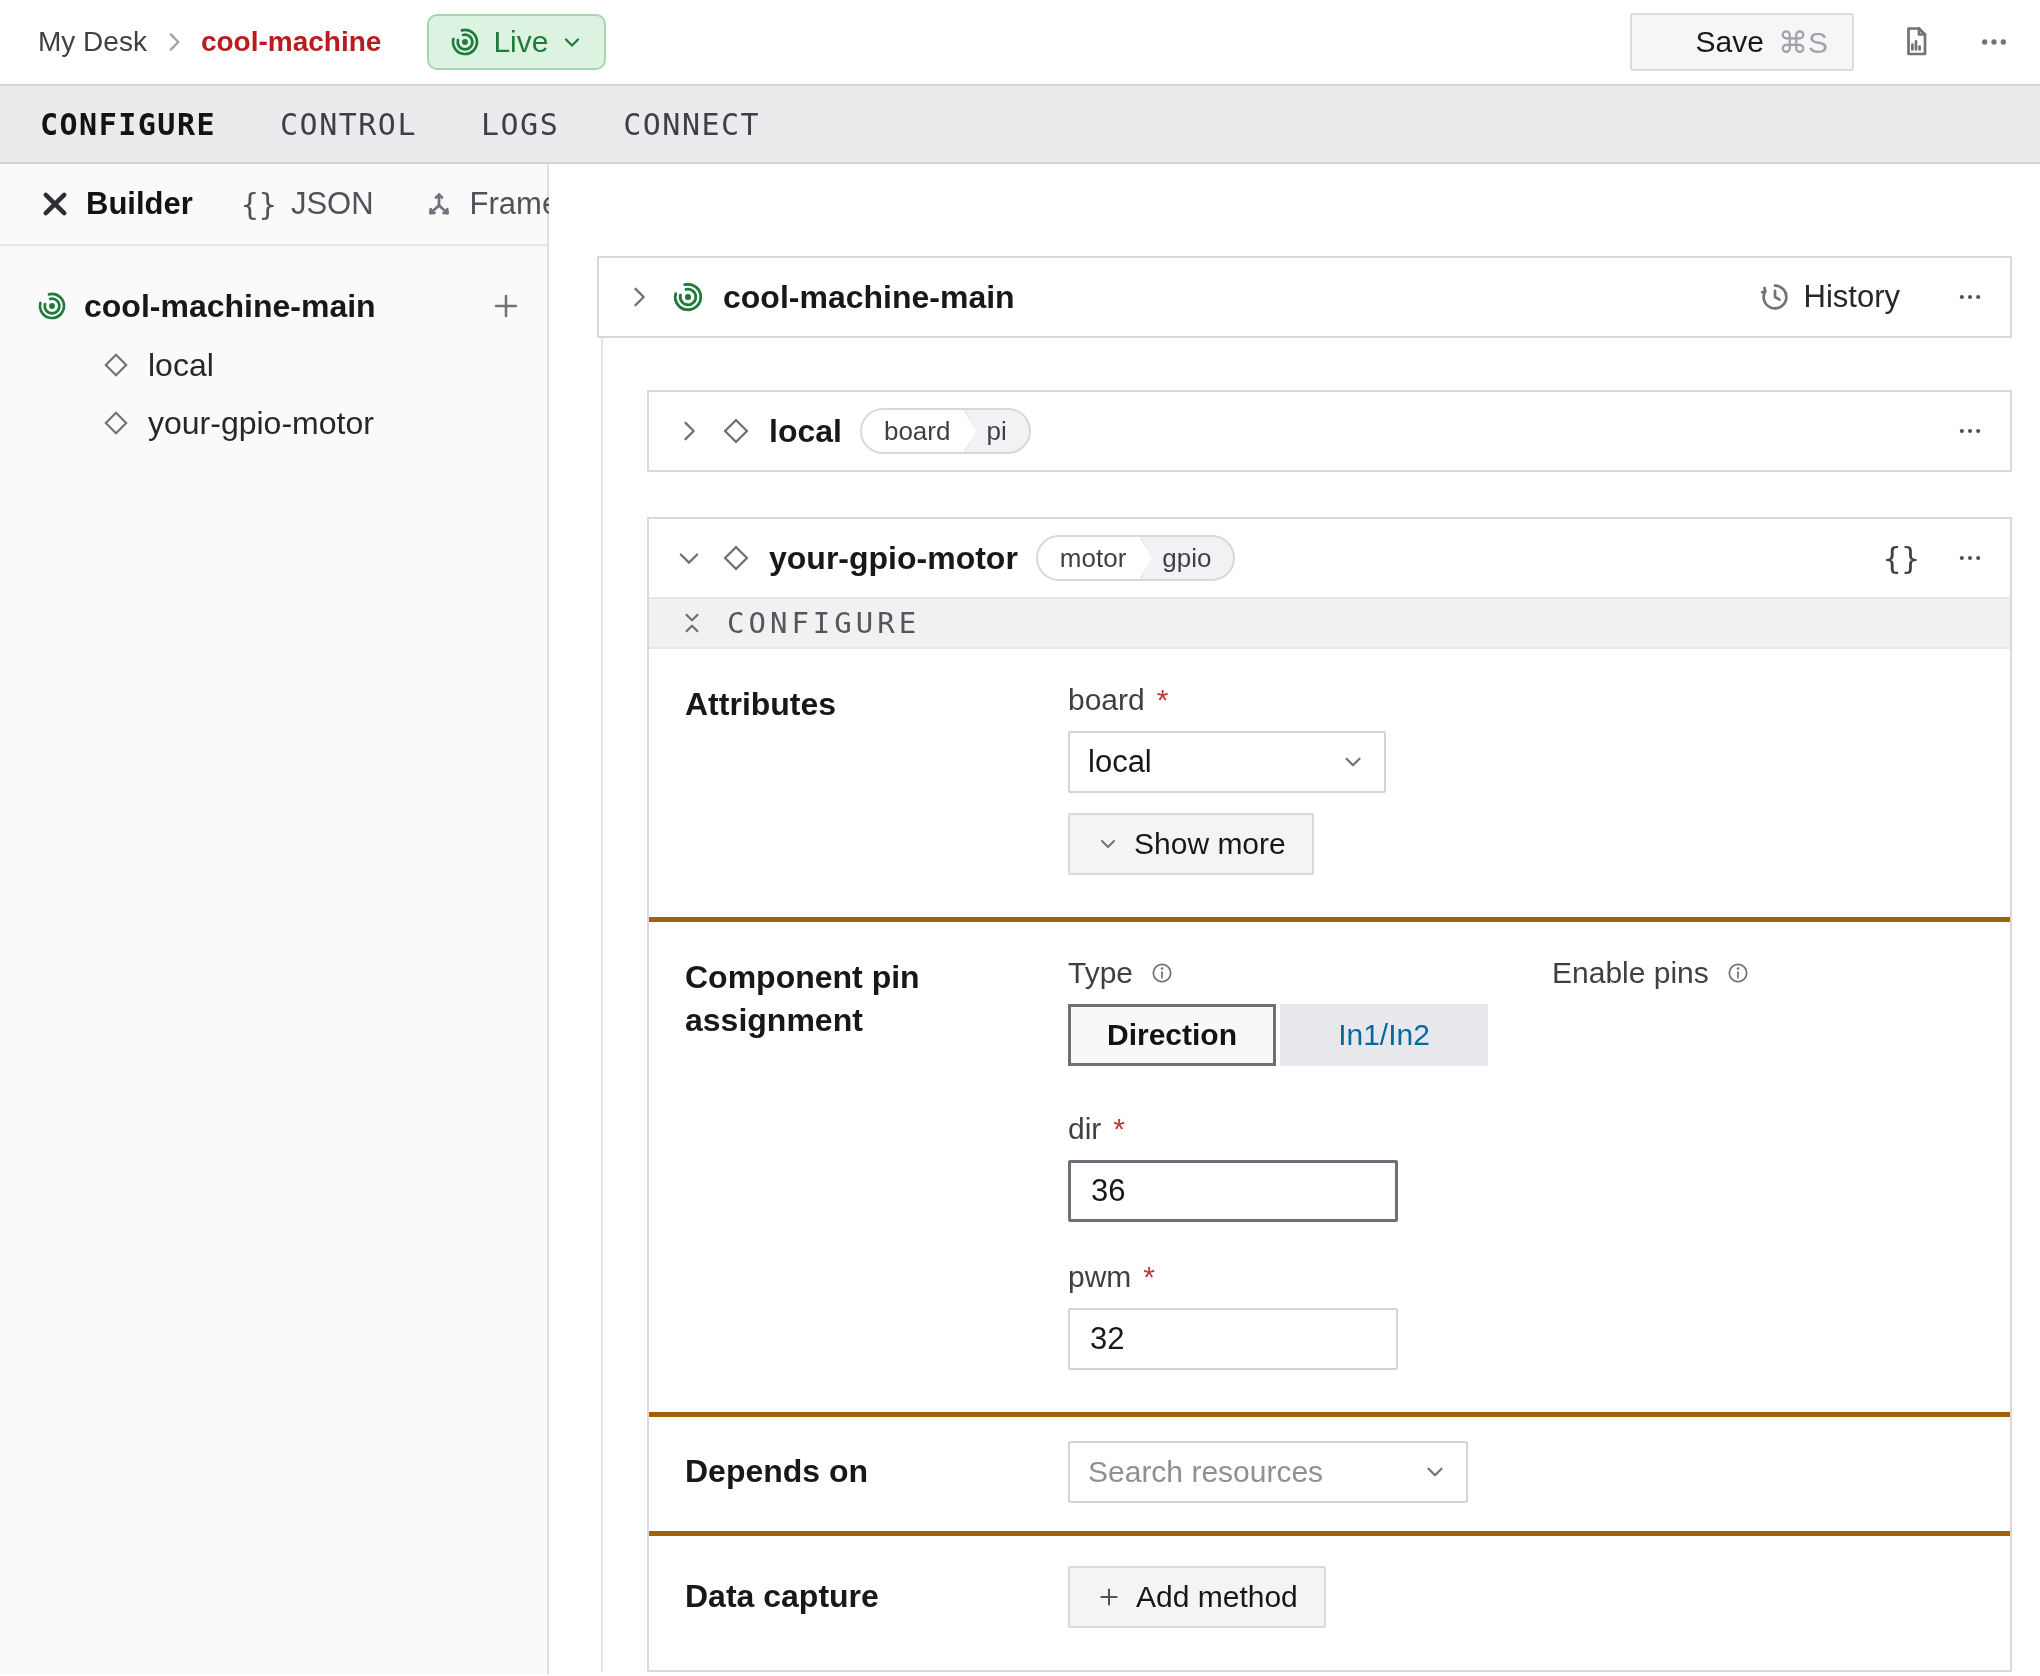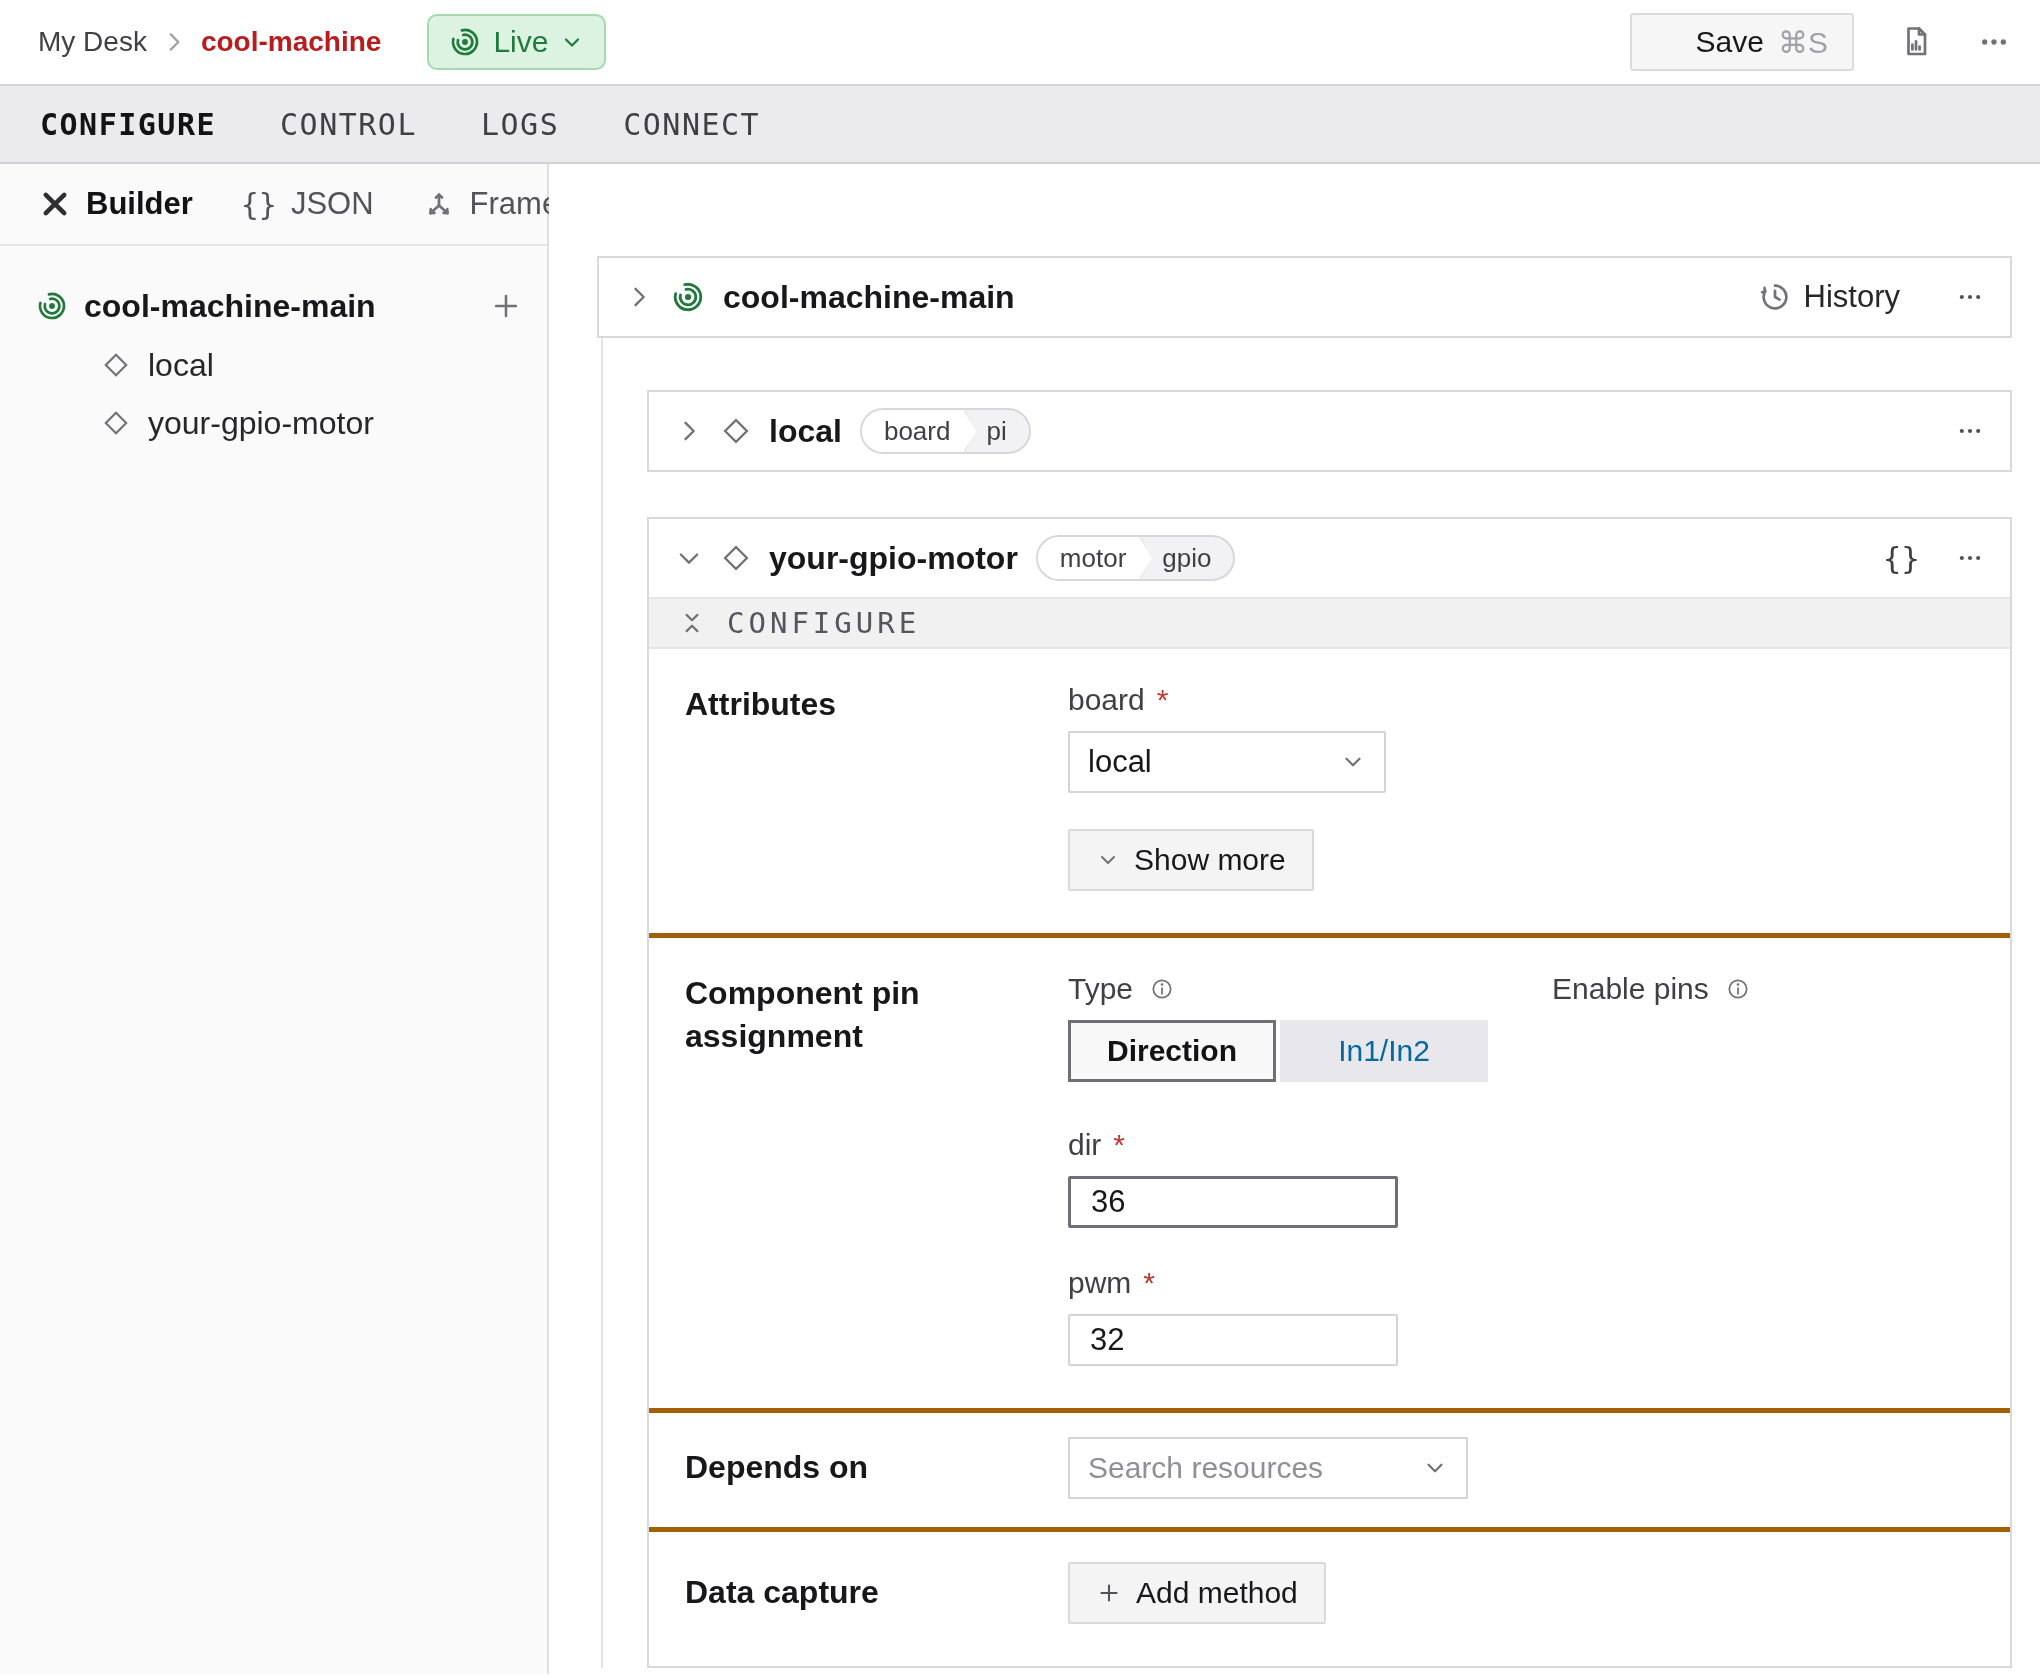--- a/index.html
+++ b/index.html
@@ -85,32 +85,32 @@
   .info { color:#71717a; display:flex; margin-left:8px; cursor:pointer; }
 
   .select-box { display:flex; align-items:center; width:318px; height:62px; background:#fff;
     border:2px solid #d4d4d8; border-radius:2px; padding:0 18px; font-size:31px; color:#18181b; cursor:pointer; }
   .select-box .chevd { margin-left:auto; color:#71717a; display:flex; }
   .select-box.wide { width:400px; }
   .placeholder { color:#8f8f98; font-size:30px; }
 
   .ghost-btn { display:inline-flex; align-items:center; gap:14px; height:62px; padding:0 26px;
     background:#f4f4f5; border:2px solid #dadadd; border-radius:2px; font-size:30px; color:#18181b; cursor:pointer; }
-  .show-more { margin-top:36px; }
+  .show-more { margin-top:20px; }
 
   .toggle-row { display:flex; }
   .toggle-group { display:flex; gap:4px; margin-top:0; }
   .toggle-cell { width:208px; height:62px; display:flex; align-items:center; justify-content:center;
     background:#e8e8ec; font-size:30px; color:#0369a1; cursor:pointer; }
   .toggle-cell.small { width:136px; }
   .toggle-cell.selected { background:#f8f8f9; border:3px solid #6f6f78; font-weight:700; color:#131316; }
   .enable-block { margin-left:64px; }
 
   .num-field { margin-top:46px; }
-  .num-input { width:330px; height:52px; border:2px solid #d4d4d8; border-radius:2px; padding:0 20px;
+  .num-input { width:330px; height:62px; border:2px solid #d4d4d8; border-radius:2px; padding:0 20px;
     font-size:31px; color:#18181b; background:#fff; font-family:"Liberation Sans","DejaVu Sans",sans-serif; outline:none; }
   .num-input.focused { border:3px solid #6f6f78; }
 </style>
 </head>
 <body>
 
 <div class="app-header">
   <div class="breadcrumb">
     <span class="crumb-parent">My Desk</span>
     <span class="chev">

